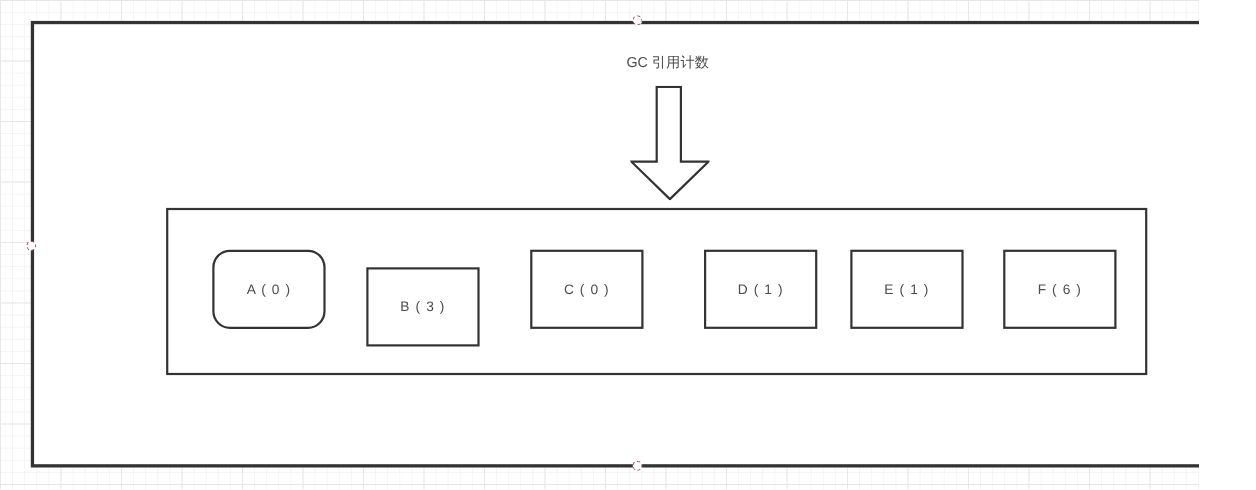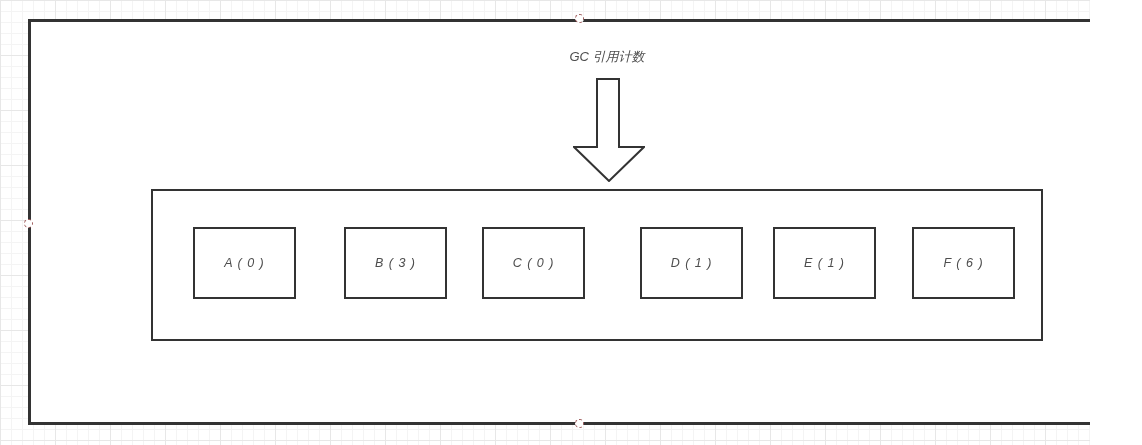--- a/index.html
+++ b/index.html
@@ -10,21 +10,20 @@
     width: 1090px;
     height: 445px;
     overflow: hidden;
     background-color: #ffffff;
     background-image:
       linear-gradient(to right, #e7e7e7 1px, transparent 1px),
       linear-gradient(to bottom, #e7e7e7 1px, transparent 1px),
       linear-gradient(to right, #f4f4f4 1px, transparent 1px),
       linear-gradient(to bottom, #f4f4f4 1px, transparent 1px);
     background-size: 55px 55px, 55px 55px, 11px 11px, 11px 11px;
-    font-style: italic;
   }
 
   
   .outer-rect {
     position: absolute;
     left: 28px; top: 19px;
     width: 1104px; height: 406px;
     box-sizing: border-box;
     border: 3px solid #333333;
     background: #ffffff;
@@ -82,22 +81,22 @@
     background: #ffffff;
     display: flex;
     align-items: center;
     justify-content: center;
     font-size: 12.5px;
     letter-spacing: 1px;
     color: #4d4d4d;
     z-index: 2;
     white-space: nowrap;
   }
-  .mem-box.b0 { left: 193px; }
-  .mem-box.b1 { left: 344px; }
+  .mem-box.b0 { left: 193px; border-radius: 16px; }
+  .mem-box.b1 { left: 333px; margin-top: 16px; }
   .mem-box.b2 { left: 482px; text-align: right; }
   .mem-box.b3 { left: 640px; }
   .mem-box.b4 { left: 773px; text-align: right; }
   .mem-box.b5 { left: 912px; }
 </style>
 </head>
 <body>
 
 <div class="canvas">
 

